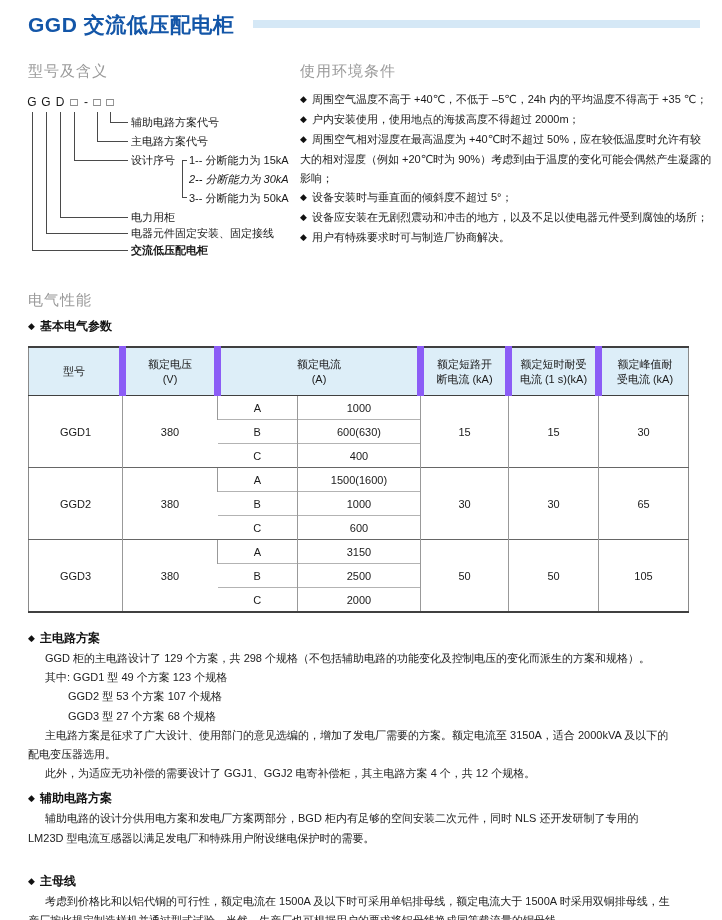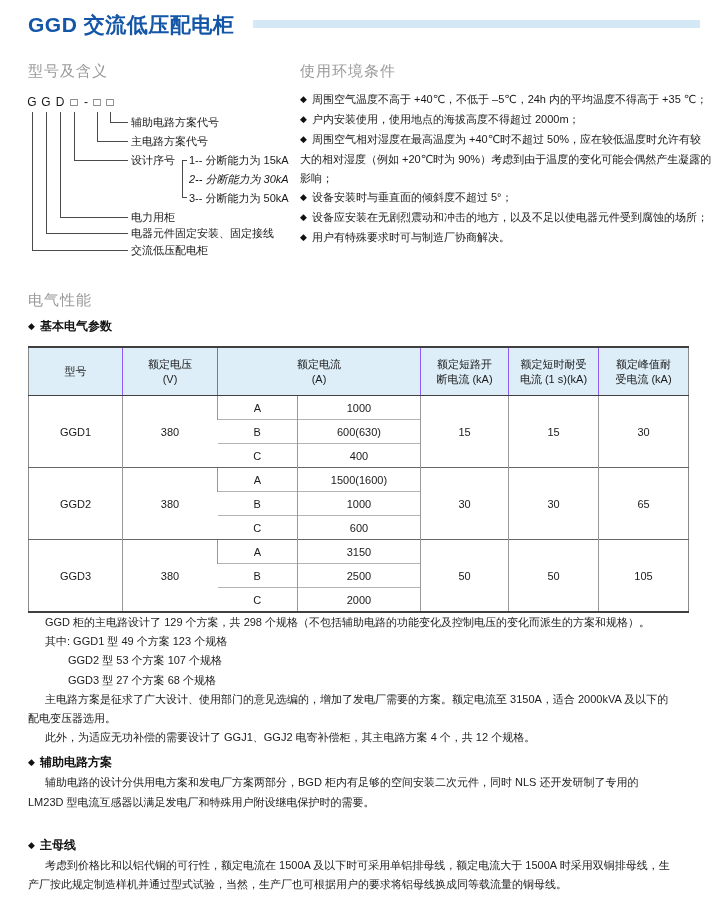--- a/index.html
+++ b/index.html
@@ -29,21 +29,21 @@
   .bullhead.mc{margin-top:16px;}
   .bullhead.aux{margin-top:6px;}
   .bullhead.bus{margin-top:24px;}
   .para{margin:0 26px 0 28px;font-size:11px;line-height:19.2px;color:#222;}
   .ind{text-indent:17px;}
   .ind2{margin-left:68px;}
   
   .ptable{border-collapse:collapse;table-layout:fixed;width:660px;margin:9px 0 0 28px;
           border-left:1px solid #8a8a8a;border-right:1px solid #8a8a8a;
           border-top:2px solid #404040;border-bottom:2px solid #404040;}
-  .ptable th{background:#ddeef8;height:47px;border-bottom:1px solid #404040;border-left:1px solid #8b5cf6;
+  .ptable th{background:#ddeef8;height:47px;border-bottom:1px solid #404040;border-left:7px solid #8b5cf6;
              font-size:11px;font-weight:normal;text-align:center;vertical-align:middle;line-height:15px;color:#1a1a1a;padding:0;}
   .ptable th:first-child{border-left:none;}
   .ptable td{height:23px;border-left:1px solid #999;font-size:11px;text-align:center;vertical-align:middle;color:#1a1a1a;padding:0;}
   .ptable td:first-child{border-left:none;}
   .ptable tr.sub td{border-top:1px solid #b3b3b3;}
   .ptable tr.gstart td{border-top:1px solid #666;}
 </style>
 </head>
 <body>
 
@@ -75,21 +75,21 @@
     <div class="vline" style="left:18px;top:17px;height:121px;"></div>
     <div class="hline" style="left:18px;top:138px;width:82px;"></div>
     <div class="vline" style="left:4px;top:17px;height:138px;"></div>
     <div class="hline" style="left:4px;top:155px;width:96px;"></div>
 
     <div class="dlabel" style="left:103px;top:21px;">辅助电路方案代号</div>
     <div class="dlabel" style="left:103px;top:40px;">主电路方案代号</div>
     <div class="dlabel" style="left:103px;top:59px;">设计序号</div>
     <div class="dlabel" style="left:103px;top:116px;">电力用柜</div>
     <div class="dlabel" style="left:103px;top:132px;">电器元件固定安装、固定接线</div>
-    <div class="dlabel" style="left:103px;top:149px;">交流低压配电柜</div>
+    <div class="dlabel" style="left:103px;top:149px;font-weight:bold;">交流低压配电柜</div>
 
     <div class="vline" style="left:154px;top:65px;height:38px;"></div>
     <div class="hline" style="left:154px;top:65px;width:5px;"></div>
     <div class="hline" style="left:154px;top:102px;width:5px;"></div>
     <div class="dlabel" style="left:161px;top:59px;">1-- 分断能力为 15kA</div>
     <div class="dlabel" style="left:161px;top:78px;font-style:italic;">2-- 分断能力为 30kA</div>
     <div class="dlabel" style="left:161px;top:97px;">3-- 分断能力为 50kA</div>
   </div>
 
   <div class="abs envlist">
@@ -194,20 +194,21 @@
           <td>B</td>
           <td>2500</td>
         </tr>
         <tr class="sub">
           <td>C</td>
           <td>2000</td>
         </tr>
       </tbody>
     </table>
 
+    <div class="bullhead mc"><span class="diamond">◆</span><span>主电路方案</span></div>
     <div class="para ind">GGD 柜的主电路设计了 129 个方案，共 298 个规格（不包括辅助电路的功能变化及控制电压的变化而派生的方案和规格）。</div>
     <div class="para ind">其中: GGD1 型 49 个方案 123 个规格</div>
     <div class="para ind2">GGD2 型 53 个方案 107 个规格</div>
     <div class="para ind2">GGD3 型 27 个方案 68 个规格</div>
     <div class="para ind">主电路方案是征求了广大设计、使用部门的意见选编的，增加了发电厂需要的方案。额定电流至 3150A，适合 2000kVA 及以下的配电变压器选用。</div>
     <div class="para ind">此外，为适应无功补偿的需要设计了 GGJ1、GGJ2 电寄补偿柜，其主电路方案 4 个，共 12 个规格。</div>
 
     <div class="bullhead aux"><span class="diamond">◆</span><span>辅助电路方案</span></div>
     <div class="para ind">辅助电路的设计分供用电方案和发电厂方案两部分，BGD 柜内有足够的空间安装二次元件，同时 NLS 还开发研制了专用的 LM23D 型电流互感器以满足发电厂和特殊用户附设继电保护时的需要。</div>
 

